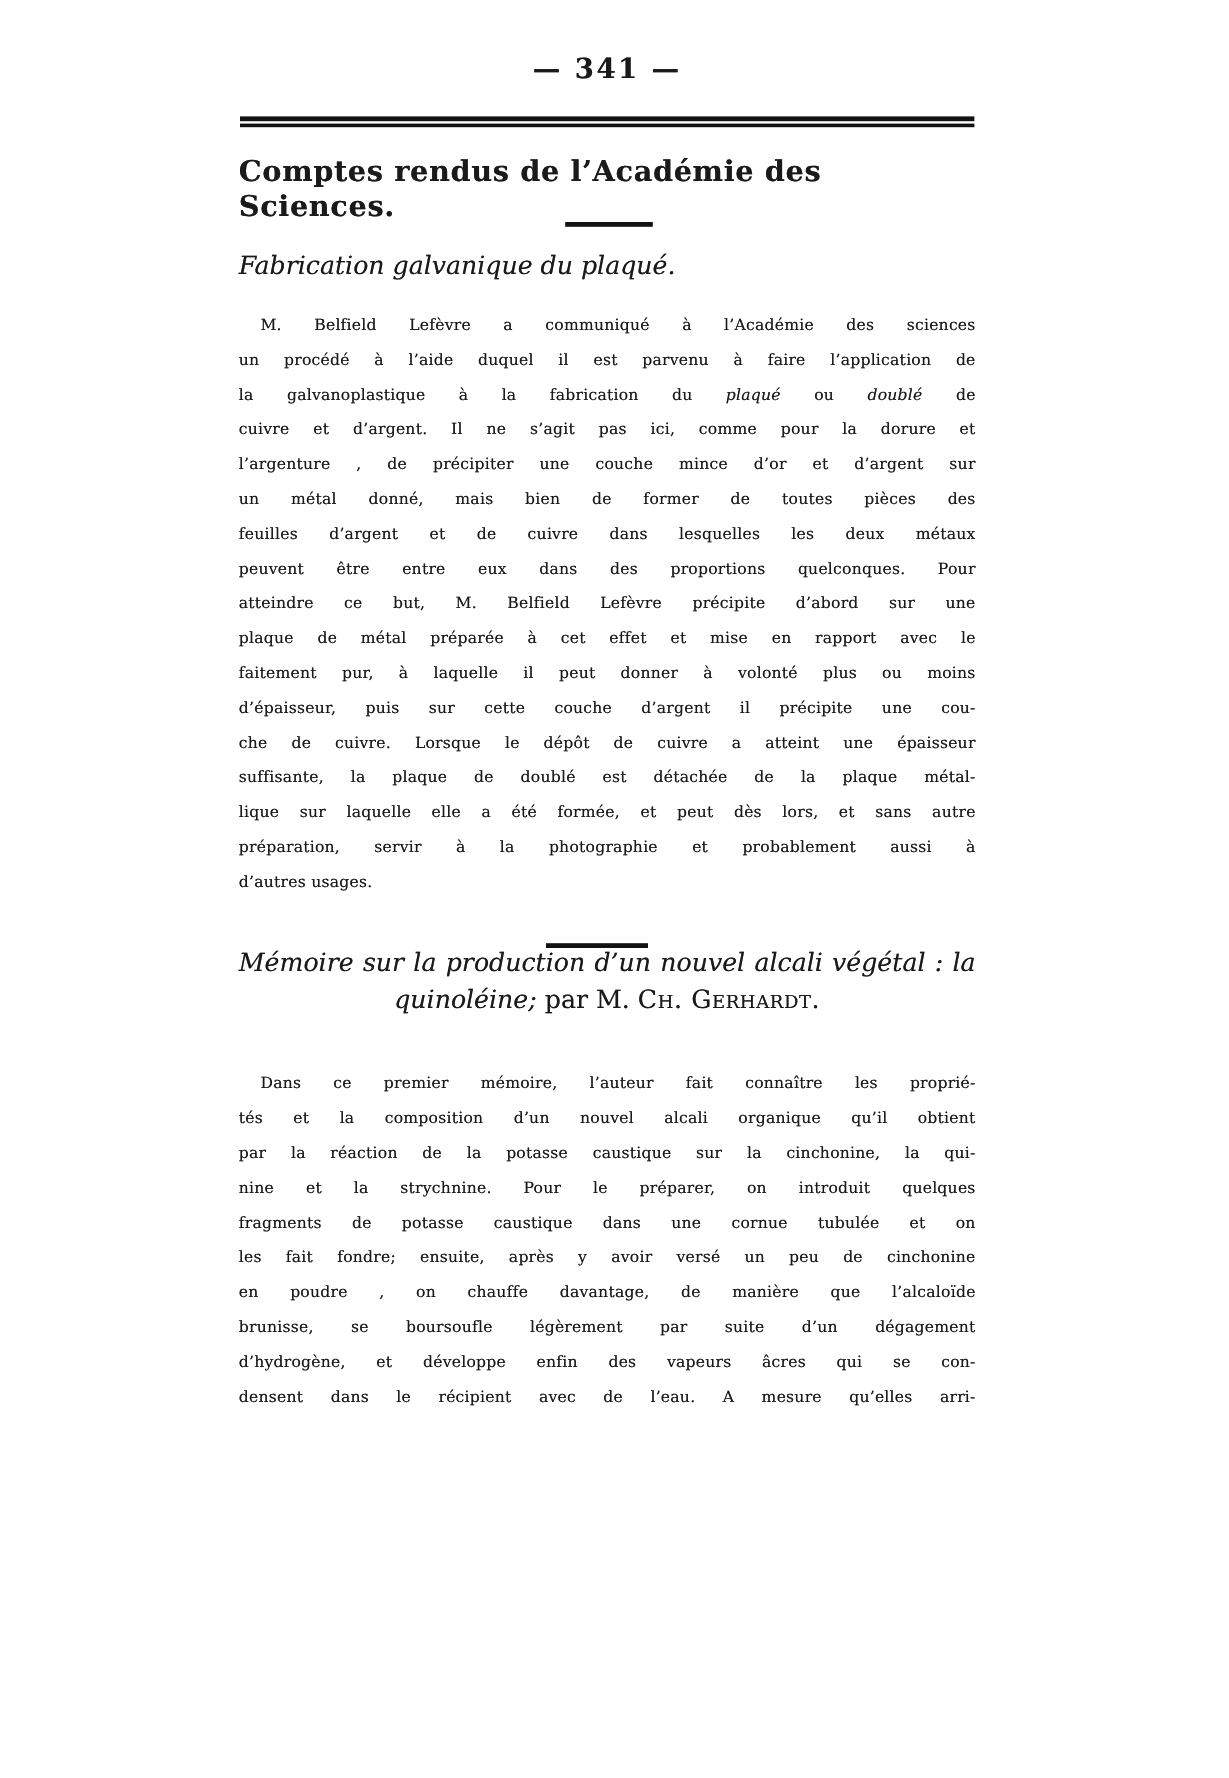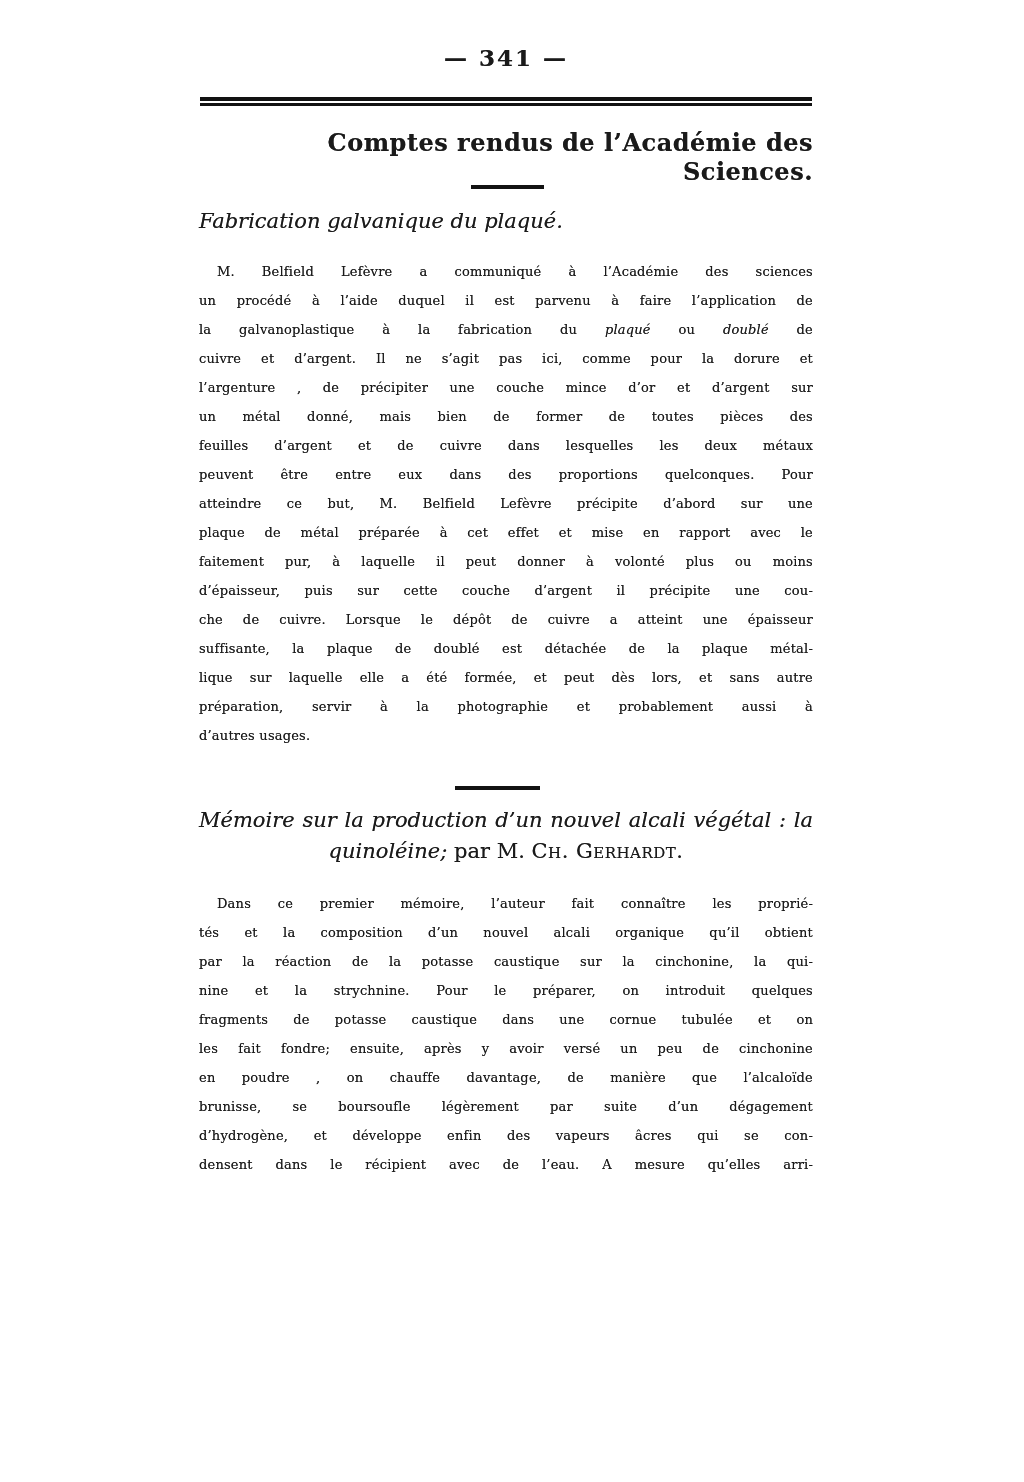--- a/index.html
+++ b/index.html
@@ -20,21 +20,21 @@
     text-align:center; font-size:23px; font-weight:700; letter-spacing:2px;
   }
 
   .double-rule { position:absolute; top:97px; left:200px; width:612px; }
   .double-rule .bar1 { height:4px; background:#121212; }
   .double-rule .gap  { height:2px; }
   .double-rule .bar2 { height:3px; background:#121212; }
 
   .journal-title {
     position:absolute; top:128px; left:199px; width:614px; margin:0;
-    text-align:right; font-size:24px; font-weight:700; letter-spacing:0.5px;
+    text-align:left; font-size:24px; font-weight:700; letter-spacing:0.5px;
   }
 
   .rule { position:absolute; height:4px; background:#121212; }
   .rule-1 { top:185px; left:471px; width:73px; }
   .rule-2 { top:786px; left:455px; width:85px; }
 
   .article-title {
     position:absolute; top:209px; left:199px; width:614px; margin:0;
     text-align:left; font-style:italic; font-weight:400; font-size:21px;
   }
@@ -43,21 +43,21 @@
     position:absolute; left:199px; width:614px;
     font-size:13px; line-height:29px; letter-spacing:0.2px;
   }
   .para .line { text-align:justify; text-align-last:justify; }
   .para .line:first-child { text-indent:18px; }
   .para.left-last .line:last-child { text-align-last:left; }
   .para1 { top:257px; }
   .para2 { top:889px; }
 
   .memoir-title {
-    position:absolute; top:805px; left:199px; width:614px; margin:0;
+    position:absolute; top:787px; left:199px; width:614px; margin:0;
     font-size:21px; font-style:italic; font-weight:400; line-height:31px;
   }
   .mt-line1 { text-align:justify; text-align-last:justify; }
   .mt-line2 { text-align:center; }
   .mt-line2 .roman { font-style:normal; }
   .mt-line2 .sc { font-style:normal; font-variant:small-caps; letter-spacing:0.5px; }
 
   .footer {
     position:absolute; top:1446px; right:8px;
     font-family:"Liberation Sans","DejaVu Sans",sans-serif;

